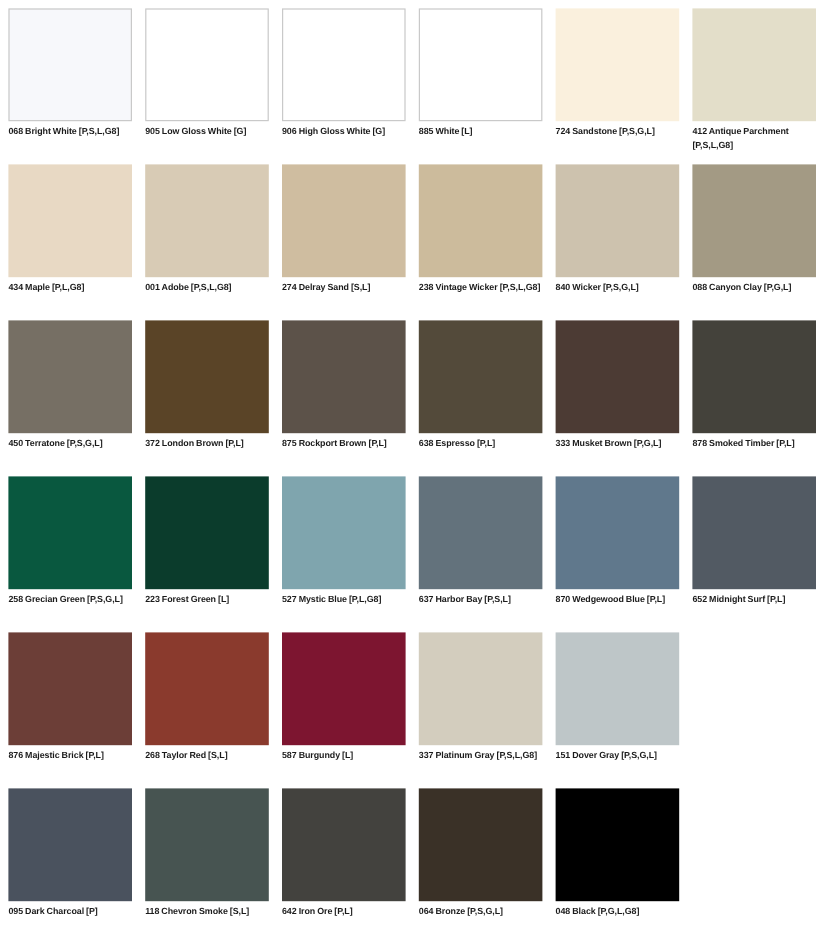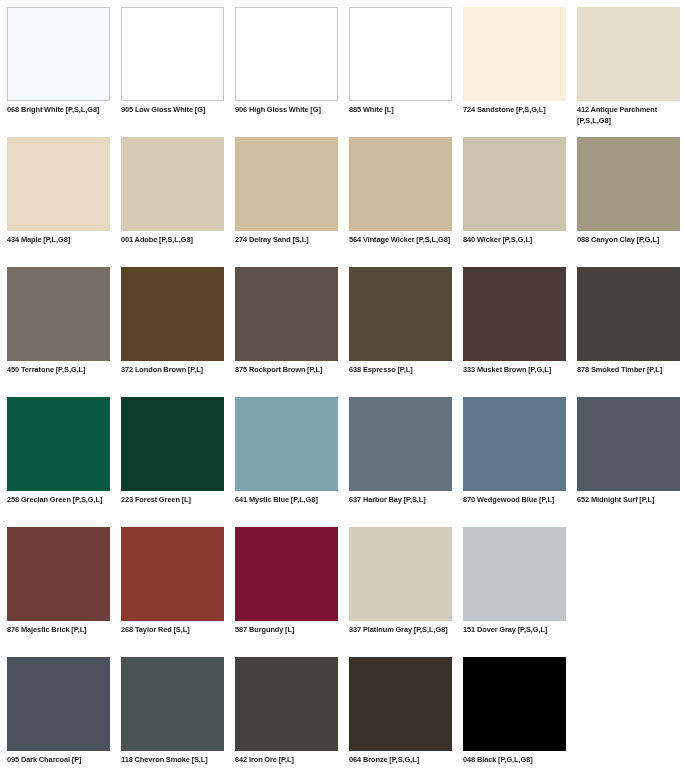--- a/index.html
+++ b/index.html
@@ -96,21 +96,21 @@
       <div class="swatch-cell">
         <div class="swatch-chip" style="background: rgb(216, 203, 181);"></div>
         <div class="swatch-label">001 Adobe [P,S,L,G8]</div>
       </div>
       <div class="swatch-cell">
         <div class="swatch-chip" style="background: rgb(207, 189, 160);"></div>
         <div class="swatch-label">274 Delray Sand [S,L]</div>
       </div>
       <div class="swatch-cell">
         <div class="swatch-chip" style="background: rgb(204, 187, 156);"></div>
-        <div class="swatch-label">564 Vintage Wicker [P,S,L,G8]</div>
+        <div class="swatch-label">238 Vintage Wicker [P,S,L,G8]</div>
       </div>
       <div class="swatch-cell">
         <div class="swatch-chip" style="background: rgb(205, 194, 174);"></div>
         <div class="swatch-label">840 Wicker [P,S,G,L]</div>
       </div>
       <div class="swatch-cell">
         <div class="swatch-chip" style="background: rgb(163, 154, 132);"></div>
         <div class="swatch-label">088 Canyon Clay [P,G,L]</div>
       </div>
     </div>
@@ -144,21 +144,21 @@
       <div class="swatch-cell">
         <div class="swatch-chip" style="background: rgb(9, 88, 63);"></div>
         <div class="swatch-label">258 Grecian Green [P,S,G,L]</div>
       </div>
       <div class="swatch-cell">
         <div class="swatch-chip" style="background: rgb(11, 60, 44);"></div>
         <div class="swatch-label">223 Forest Green [L]</div>
       </div>
       <div class="swatch-cell">
         <div class="swatch-chip" style="background: rgb(127, 165, 174);"></div>
-        <div class="swatch-label">641 Mystic Blue [P,L,G8]</div>
+        <div class="swatch-label">527 Mystic Blue [P,L,G8]</div>
       </div>
       <div class="swatch-cell">
         <div class="swatch-chip" style="background: rgb(99, 114, 124);"></div>
         <div class="swatch-label">637 Harbor Bay [P,S,L]</div>
       </div>
       <div class="swatch-cell">
         <div class="swatch-chip" style="background: rgb(96, 120, 140);"></div>
         <div class="swatch-label">870 Wedgewood Blue [P,L]</div>
       </div>
       <div class="swatch-cell">

